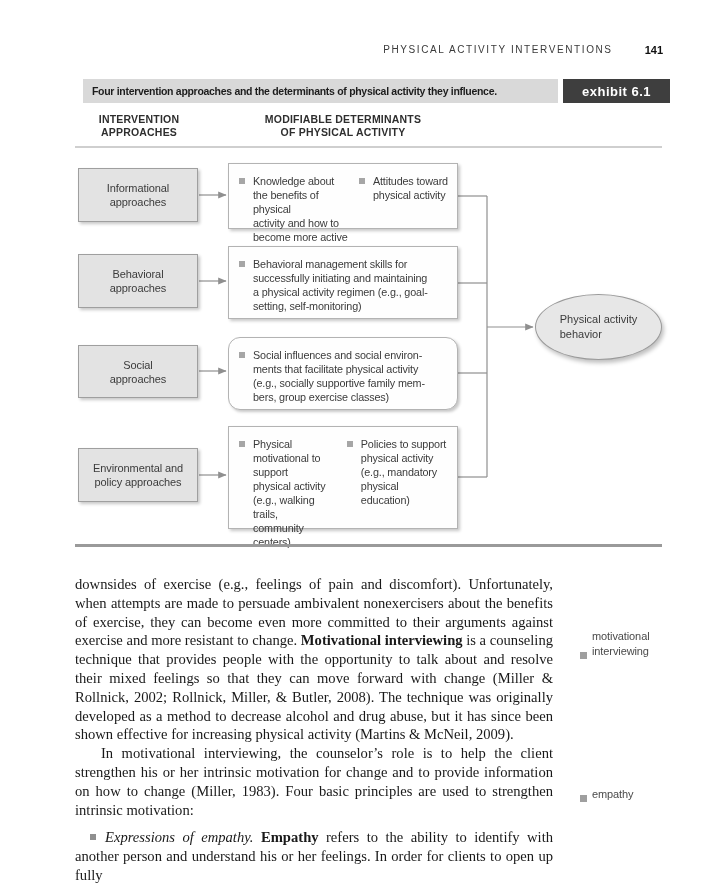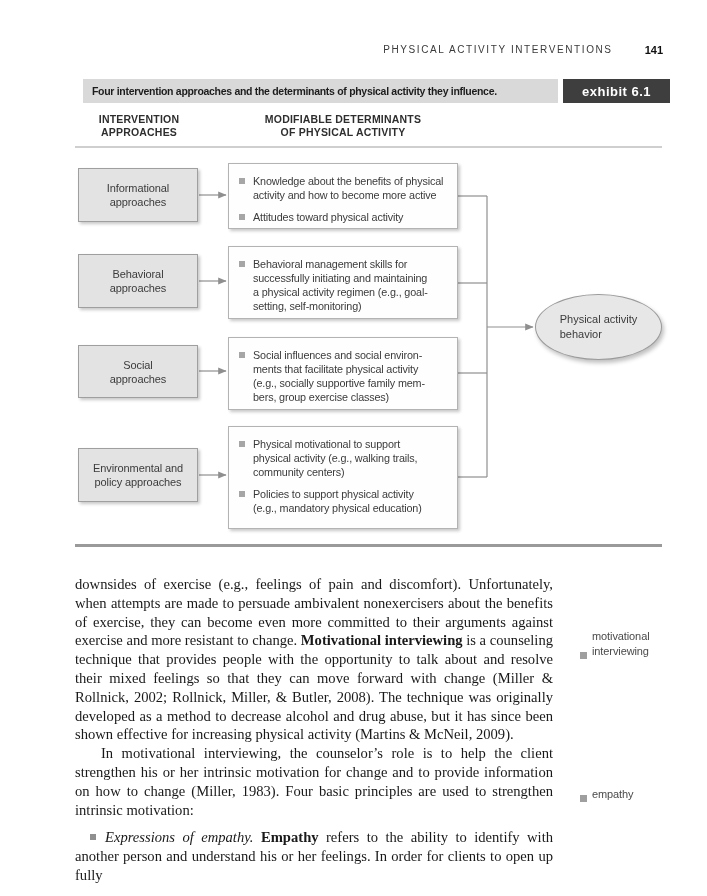--- a/index.html
+++ b/index.html
@@ -36,21 +36,21 @@
   
   .approach-box{
     position:absolute;left:78px;width:120px;background:#e3e3e3;border:1px solid #9f9f9f;
     box-shadow:2px 2px 3px rgba(0,0,0,0.22);display:flex;align-items:center;justify-content:center;
     text-align:center;font-size:11px;line-height:14px;color:#3b3b3b;white-space:pre-line;
     box-sizing:border-box;letter-spacing:-0.1px;
   }
   .det-box{
     position:absolute;left:228px;width:230px;background:#fefefe;border:1px solid #b3b3b3;
     box-shadow:2px 2px 3px rgba(0,0,0,0.22);box-sizing:border-box;
-    padding:10px 8px 8px 10px;display:flex;flex-direction:column;gap:8px;
+    padding:10px 8px 8px 10px;display:flex;flex-direction:row;gap:8px;
   }
   .det-item{display:flex;gap:8px;}
   .det-sq{flex:0 0 auto;width:6px;height:6px;background:#a6a6a6;margin-top:4px;}
   .det-text{font-size:10.8px;line-height:14px;color:#3b3b3b;white-space:pre-line;letter-spacing:-0.15px;}
   .outcome-ellipse{
     position:absolute;left:535px;top:294px;width:127px;height:66px;border-radius:50%;
     background:#e7e7e7;border:1px solid #9a9a9a;box-shadow:2px 3px 4px rgba(0,0,0,0.25);
     display:flex;align-items:center;justify-content:center;text-align:left;
     font-size:11px;line-height:15px;color:#3b3b3b;white-space:pre-line;box-sizing:border-box;
   }
@@ -145,21 +145,21 @@
   <div class="det-box" style="top:246px;height:73px;">
     <div class="det-item">
       <span class="det-sq"></span>
       <span class="det-text">Behavioral management skills for
 successfully initiating and maintaining
 a physical activity regimen (e.g., goal-
 setting, self-monitoring)</span>
     </div>
   </div>
 
-  <div class="det-box" style="top:337px;height:73px;">
+  <div class="det-box" style="top:337px;height:73px;border-radius:12px;">
     <div class="det-item">
       <span class="det-sq"></span>
       <span class="det-text">Social influences and social environ-
 ments that facilitate physical activity
 (e.g., socially supportive family mem-
 bers, group exercise classes)</span>
     </div>
   </div>
 
   <div class="det-box" style="top:426px;height:103px;">

